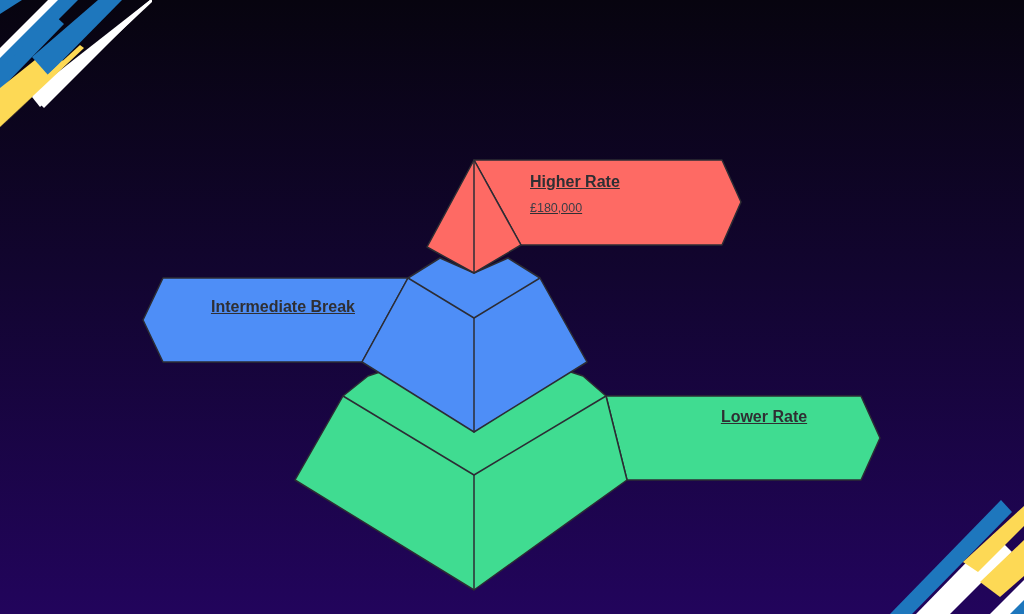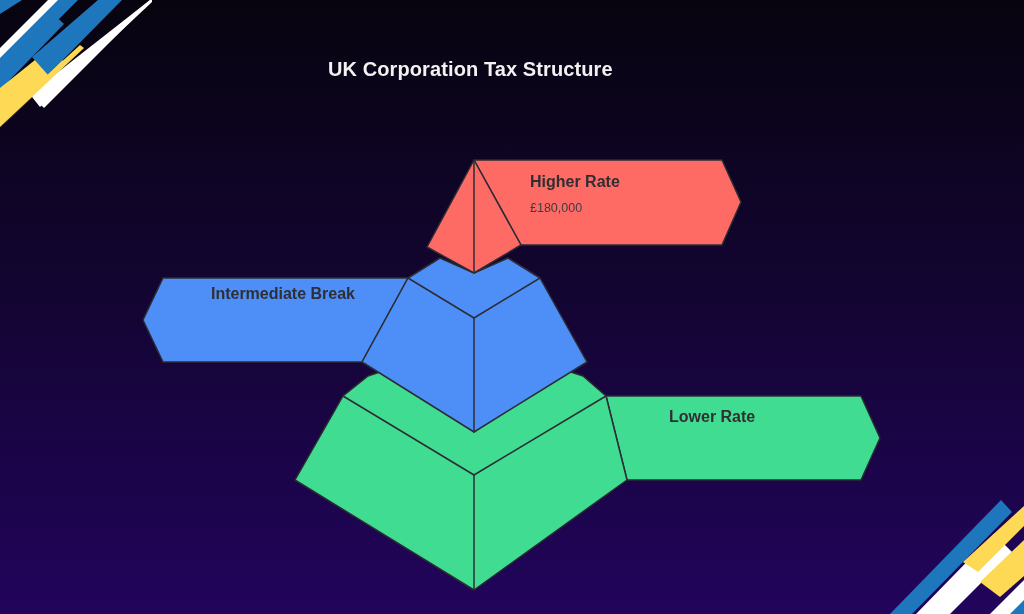--- a/index.html
+++ b/index.html
@@ -1,21 +1,21 @@
 <!DOCTYPE html>
 <html><head>
 <meta charset="utf-8">
 <style>
   html, body { margin:0; padding:0; }
   body { width:1024px; height:614px; overflow:hidden; position:relative;
     background: linear-gradient(180deg, #07040f 0%, #120530 45%, #22045c 100%);
     font-family: "Liberation Sans", sans-serif; }
   .stage { position:absolute; left:0; top:0; width:1024px; height:614px; }
   .title { position:absolute; left:328px; top:58px; font-size:20px; font-weight:bold; color:#f2f2f2; letter-spacing:0.1px; }
-  .label { position:absolute; color:#2f2f33; }
+  .label { position:absolute; color:#2f2f33;text-decoration:underline; }
   .label .h { font-size:16px; font-weight:bold; margin-bottom:9px; }
   .label .d { font-size:12.5px; line-height:16px; color:#3d3d46; }
   .right { text-align:right; }
 </style>
 </head>
 <body>
 
 <div class="stage">
   <svg width="1024" height="614" viewBox="0 0 1024 614" style="position:absolute;left:0;top:0">
 
@@ -55,27 +55,26 @@
       <line x1="474" y1="318" x2="474" y2="432"></line>
     </g>
 
     <g stroke="#2c2c34" stroke-width="1.5" stroke-linejoin="round">
       <polygon points="474,160 722,160 741,202 722,245 521,245" fill="#fe6a64"></polygon>
       <polygon points="474,160 521,245 474,273 427,247" fill="#fe6a64"></polygon>
       <line x1="474" y1="160" x2="474" y2="273"></line>
     </g>
   </svg>
 
-  <div class="title">UK Corporation Tax Structure</div>
 
   <div class="label" style="left:530px; top:173px; width:200px;">
     <div class="h">Higher Rate</div>
     <div class="d">£180,000</div>
   </div>
 
-  <div class="label right" style="left:160px; top:285px; width:195px;">
+  <div class="label right" style="left:160px; top:298px; width:195px;">
     <div class="h">Intermediate Break</div>
   </div>
 
-  <div class="label" style="left:669px; top:408px; width:190px;">
+  <div class="label" style="left:669px; top:408px; width:190px;text-align:center;">
     <div class="h">Lower Rate</div>
   </div>
 </div>
 
 </body></html>

